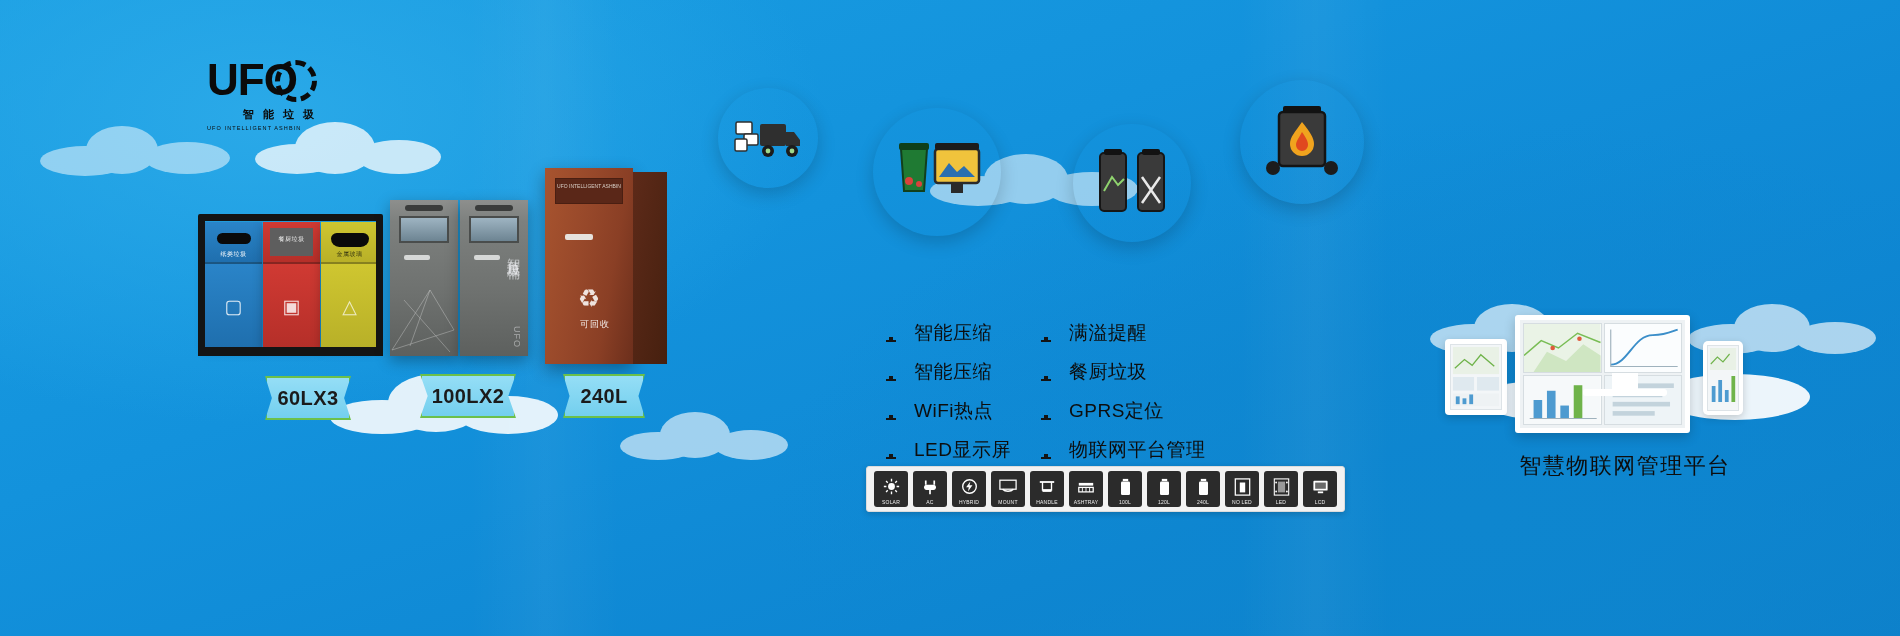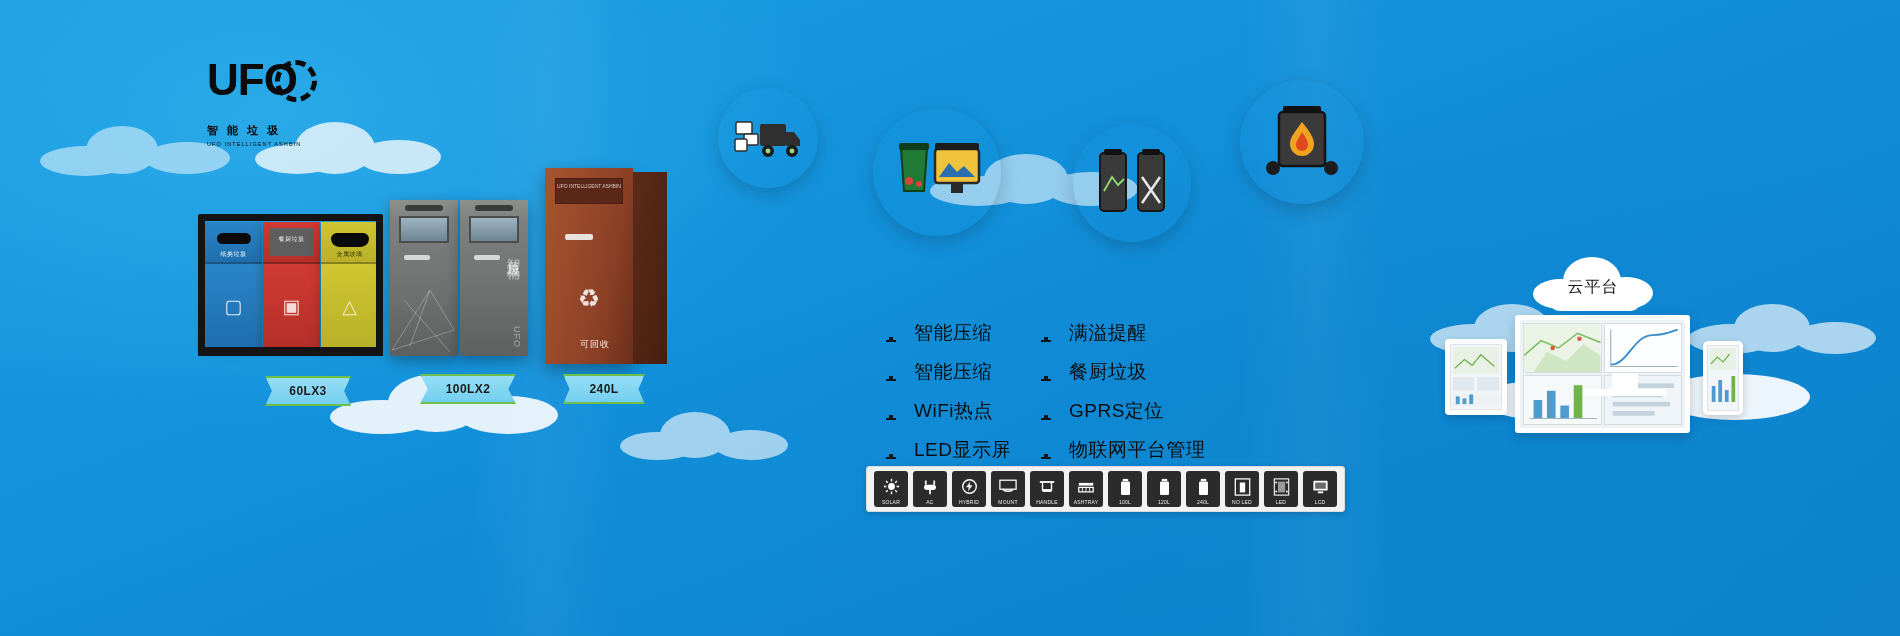--- a/index.html
+++ b/index.html
@@ -54,27 +54,27 @@
   #twin .ufov{position:absolute;right:6px;bottom:8px;font-size:9px;color:rgba(235,238,240,.5);writing-mode:vertical-rl;letter-spacing:1px;}
   
   #brown{left:545px;top:168px;}
   .brn{width:88px;height:196px;position:relative;
     background:linear-gradient(100deg,#a8542f 0%,#97482a 42%,#8a3f25 70%,#6c2f1c 100%);
     box-shadow:0 6px 16px rgba(0,0,0,.32);}
   .brn .top{position:absolute;left:10px;top:10px;right:10px;height:26px;background:#5a2718;border:1px solid #4a1f12;}
   .brn .tlabel{position:absolute;left:0;right:0;top:15px;text-align:center;font-size:5px;color:#d9cfc6;}
   .brn .hdl{position:absolute;left:20px;top:66px;width:28px;height:6px;background:#e6e2dd;border-radius:2px;}
   .brn .recy{position:absolute;left:50%;top:118px;transform:translateX(-50%);font-size:25px;color:rgba(255,255,255,.85);line-height:1;}
-  .brn .zh{position:absolute;left:12px;right:0;top:150px;text-align:center;font-size:9px;color:rgba(255,255,255,.9);letter-spacing:1px;margin-top:20px;}
+  .brn .zh{position:absolute;left:12px;right:0;top:150px;text-align:center;font-size:9px;color:rgba(255,255,255,.9);letter-spacing:1px;}
   .brn-side{position:absolute;left:88px;top:4px;width:34px;height:192px;background:linear-gradient(100deg,#5d2a19,#46200f);}
   
   .capwrap{position:absolute;top:0;left:0;width:100%;height:100%;pointer-events:none;}
-  .cap{position:absolute;height:30px;padding:0 20px;display:flex;align-items:center;justify-content:center;
+  .cap{position:absolute;height:44px;padding:0 20px;display:flex;align-items:center;justify-content:center;
     background:linear-gradient(180deg,#95def6,#73cfee);border:2px solid #6cc04a;color:#1b1b1b;
-    font-size:12px;font-weight:bold;letter-spacing:.4px;
+    font-size:20px;font-weight:bold;letter-spacing:.4px;
     -webkit-clip-path:polygon(0 0,100% 0,92% 50%,100% 100%,0 100%,8% 50%);
     clip-path:polygon(0 0,100% 0,92% 50%,100% 100%,0 100%,8% 50%);}
   
   .gcirc{position:absolute;border-radius:50%;background:radial-gradient(circle at 36% 30%,#77c74f,#4fa83a 70%,#44993
 3 100%);box-shadow:0 6px 18px rgba(0,0,0,.18);}
   .gcirc .inner{position:absolute;inset:0;display:flex;align-items:center;justify-content:center;}
   
   #features{position:absolute;left:880px;top:320px;width:420px;display:flex;gap:24px;}
   .fcol{display:flex;flex-direction:column;gap:13px;}
   .frow{display:flex;align-items:center;gap:12px;}
@@ -99,21 +99,21 @@
   .mbcell{background:#fff;border:1px solid #d6dde1;position:relative;overflow:hidden;}
   .mbneck{position:absolute;left:50%;transform:translateX(-50%);top:118px;width:26px;height:16px;background:#fff;}
   .mbbase{position:absolute;left:50%;transform:translateX(-50%);top:134px;width:84px;height:7px;background:#fff;border-radius:3px;}
   .tablet{position:absolute;left:30px;top:84px;width:62px;height:76px;background:#fff;border-radius:4px;box-shadow:0 3px 9px rgba(0,0,0,.18);padding:5px;}
   .phone{position:absolute;left:288px;top:86px;width:40px;height:74px;background:#fff;border-radius:5px;box-shadow:0 3px 9px rgba(0,0,0,.18);padding:4px;}
   .miniscreen{width:100%;height:100%;background:#f3f6f8;border:1px solid #dde3e7;position:relative;overflow:hidden;}
   .pfTitle{position:absolute;left:0;right:0;top:196px;text-align:center;font-size:22px;color:#0d0d0d;letter-spacing:1.5px;}
   
   #logo{position:absolute;left:207px;top:58px;width:110px;height:92px;}
   .logoText{font-family:"Liberation Sans", sans-serif;font-weight:bold;font-size:44px;line-height:44px;color:#0b0b0b;letter-spacing:-1px;}
-  .logoZh{font-size:11px;color:#0b0b0b;letter-spacing:3px;font-weight:bold;margin-top:21px;}
+  .logoZh{font-size:11px;color:#0b0b0b;letter-spacing:3px;font-weight:bold;margin-top:5px;text-align:right;}
   .logoEn{font-size:5.5px;color:#0b0b0b;letter-spacing:1.1px;margin-top:3px;}
   .ufoRing{position:absolute;right:0;top:2px;width:42px;height:42px;border-radius:50%;border:5px dashed #0b0b0b;}
 </style>
 </head>
 <body>
 
 <div id="banner">
 
   <div class="vband" style="left:470px"></div>
   <div class="vband" style="left:1240px"></div>
@@ -447,27 +447,20 @@
             <rect x="1" y="2" width="16" height="11" rx="1" fill="#fff"></rect>
             <rect x="3" y="4" width="12" height="7" fill="#6a6a6a"></rect>
             <rect x="6" y="14" width="6" height="2" fill="#fff"></rect>
           </svg>
         </span>
       <span class="lb">LCD</span>
     </div>
   </div>
 
   <div id="platform">
-    <div class="cloudbubble">
-      <span class="cb" style="left:0;top:24px;width:54px;height:30px"></span>
-      <span class="cb" style="left:30px;top:2px;width:58px;height:48px"></span>
-      <span class="cb" style="left:66px;top:22px;width:54px;height:32px"></span>
-      <span class="cb" style="left:16px;top:34px;width:92px;height:22px;border-radius:11px"></span>
-      <span class="cbtext">云平台</span>
-    </div>
 
     <div class="tablet">
       <div class="miniscreen">
         <svg width="100%" height="100%" viewBox="0 0 52 66" preserveAspectRatio="none">
           <rect x="2" y="2" width="48" height="28" fill="#e9f1e6"></rect>
           <path d="M4 24 l10 -9 l8 6 l9 -11 l14 12" stroke="#6fb34a" stroke-width="1.4" fill="none"></path>
           <rect x="2" y="33" width="22" height="14" fill="#dfe9ef"></rect>
             <rect x="27" y="33" width="23" height="14" fill="#dfe9ef"></rect>
           <rect x="2" y="50" width="48" height="13" fill="#eef2f4"></rect>
           <rect x="5" y="53" width="4" height="8" fill="#4e9bd0"></rect>
@@ -525,15 +518,16 @@
           <rect x="2" y="2" width="28" height="22" fill="#e9f1e6"></rect>
           <path d="M3 18 l7 -7 l6 5 l7 -8" stroke="#6fb34a" stroke-width="1.2" fill="none"></path>
           <rect x="4" y="40" width="4" height="16" fill="#4e9bd0"></rect>
             <rect x="11" y="34" width="4" height="22" fill="#4e9bd0"></rect>
           <rect x="18" y="44" width="4" height="12" fill="#4e9bd0"></rect>
             <rect x="25" y="30" width="4" height="26" fill="#6fb34a"></rect>
         </svg>
       </div>
     </div>
 
+    <div class="pfTitle">智慧物联网管理平台</div>
   </div>
 
 </div>
 
 </body></html>

